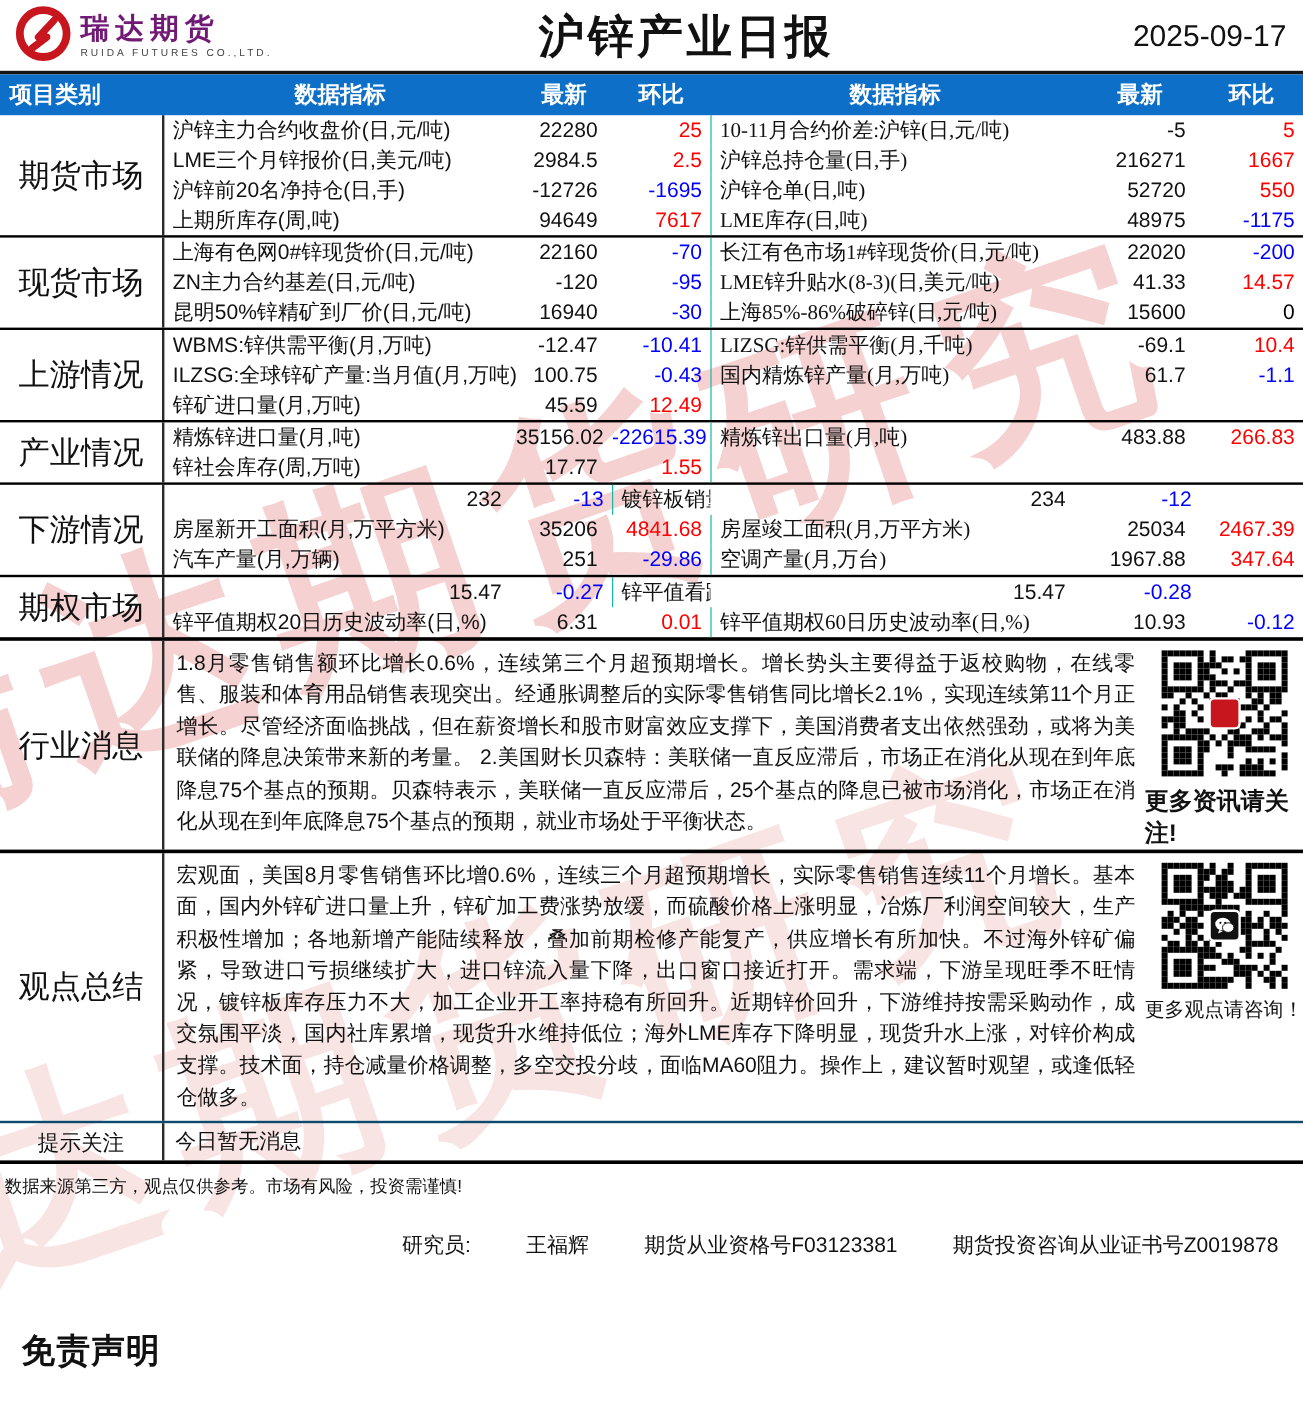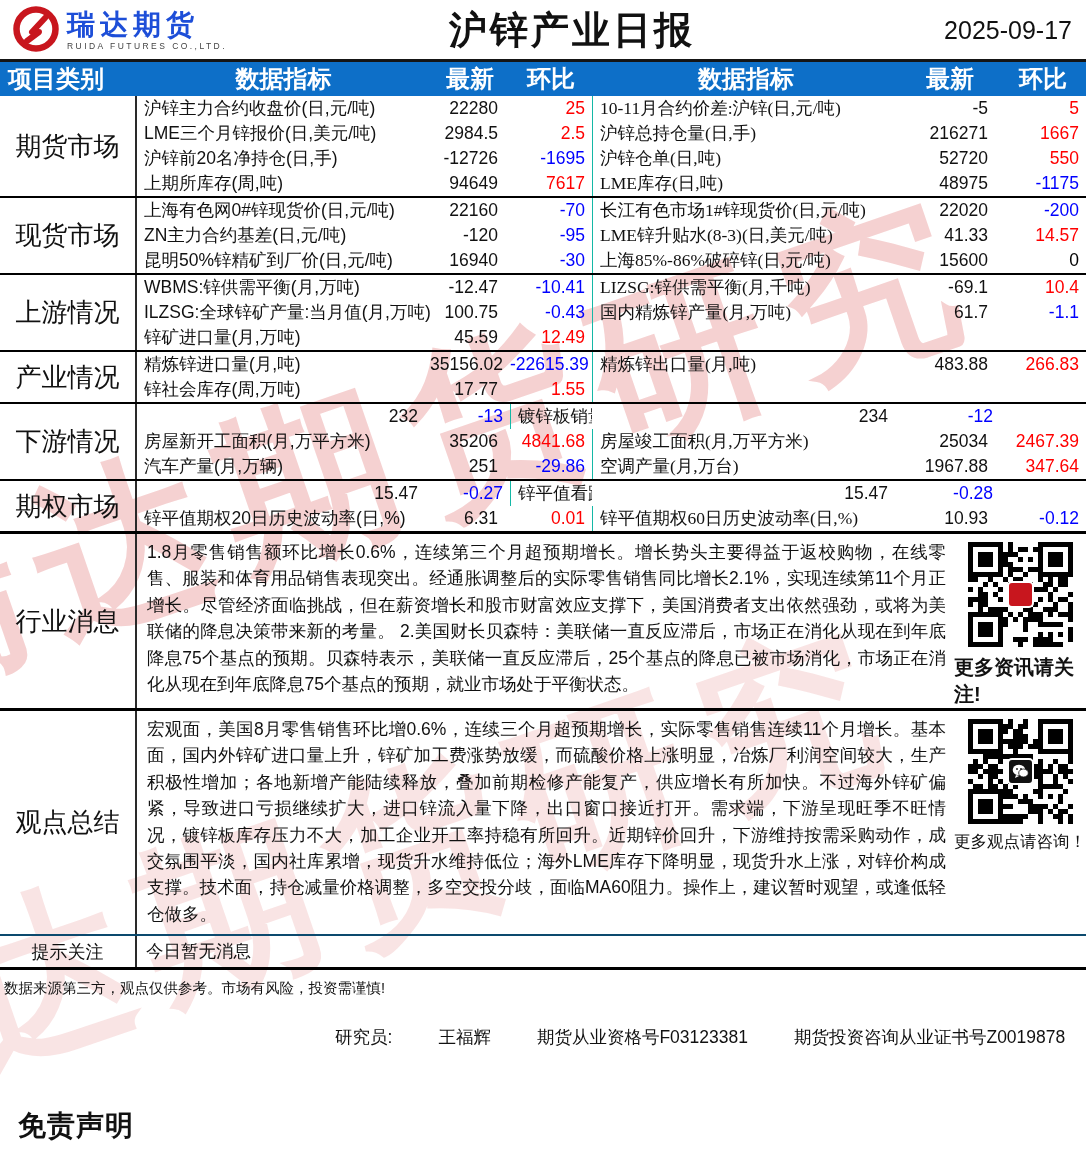--- a/index.html
+++ b/index.html
@@ -8,27 +8,27 @@
   .content{position:relative;z-index:2;}
   
   .wm{position:absolute;z-index:1;font-size:175px;font-weight:bold;letter-spacing:22px;
       color:rgba(220,90,90,.28);white-space:nowrap;pointer-events:none;user-select:none;}
   .wm1{left:-180px;top:330px;transform:rotate(-19deg);}
   .wm2{left:-260px;top:760px;transform:rotate(-19deg);color:rgba(220,90,90,.16);}
   
   .hdr{display:flex;align-items:center;height:62px;padding:2px 10px 0 12px;border-bottom:3px solid #151515;box-sizing:border-box;}
   .logo{display:flex;align-items:center;gap:7px;width:250px;}
   .logo-text{display:flex;flex-direction:column;line-height:1;}
-  .logo-cn{font-size:28px;font-weight:bold;letter-spacing:5px;color:#1d4ed8;}
+  .logo-cn{font-size:24px;font-weight:bold;letter-spacing:5px;color:#701a75;}
   .logo-en{font-size:8.5px;letter-spacing:2.45px;color:#444;margin-top:3px;}
   .title{flex:1;text-align:center;font-size:38px;font-weight:bold;letter-spacing:3px;}
   .date{width:190px;text-align:right;font-size:25px;padding-right:4px;}
   
   .cols{display:grid;grid-template-columns:137px 293px 80px 82px 308px 100px 86px;
-        background:#0d6fc8;color:#fff;height:34px;align-items:center;font-weight:bold;font-size:24px;}
+        background:#0d6fc8;color:#fff;height:34px;align-items:center;font-weight:bold;font-size:19px;}
   .cols .c0{padding-left:8px;text-align:left;}
   .cols div{text-align:center;}
   
   .tbl{font-size:17.5px;}
   .section{display:flex;border-top:2px solid #000;}
   .section.first{border-top:none;}
   .tsec{border-top:3px solid #000;}
   .notice{border-top:2px solid #0c4a6e;border-bottom:3px solid #000;}
   .label{width:137px;box-sizing:border-box;border-right:2px solid #2a2a2a;display:flex;
          align-items:center;justify-content:center;font-size:26px;flex:none;}

